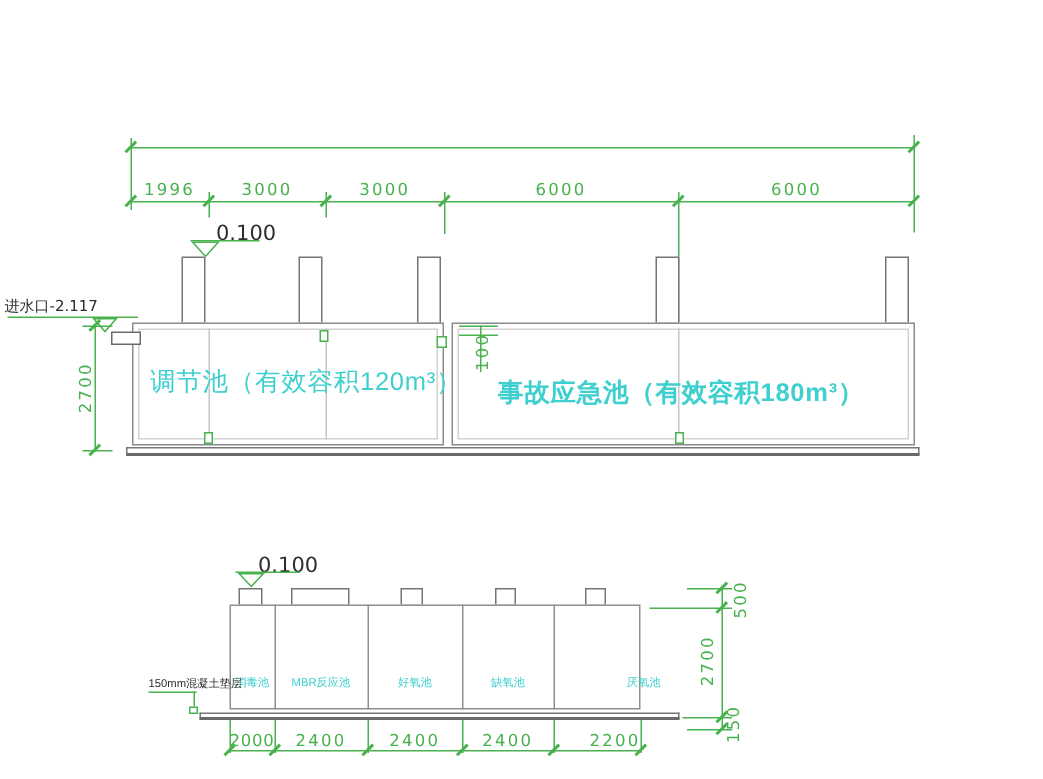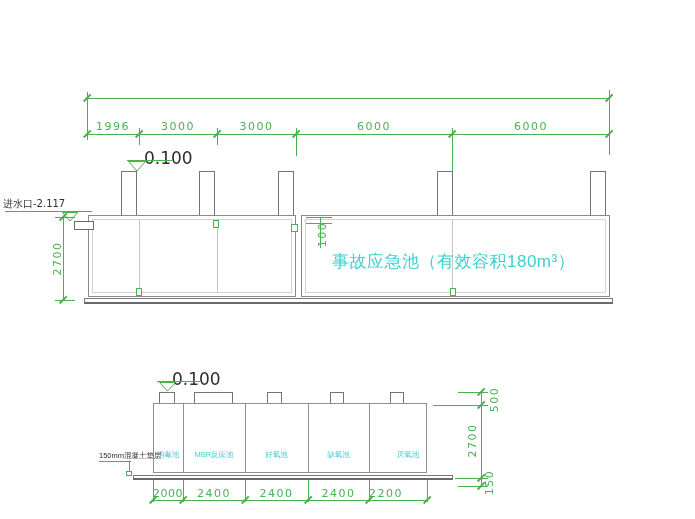--- a/index.html
+++ b/index.html
@@ -14,21 +14,21 @@
   
   .wall{position:absolute;border:1.4px solid #8a8a8a;background:#fff;box-sizing:border-box;}
   .post{position:absolute;border:1.4px solid #757575;background:#fff;box-sizing:border-box;}
   .divider{position:absolute;background:#c6c6c6;width:1px;}
   .divider2{position:absolute;background:#8f8f8f;width:1px;}
   .slab{position:absolute;background:#fff;border:1px solid #777;border-bottom:2.5px solid #6a6a6a;box-sizing:border-box;}
   .gsq{position:absolute;border:1px solid #49b14e;background:#fff;box-sizing:border-box;}
   
   .title{position:absolute;color:#111;font-weight:bold;font-size:22px;letter-spacing:1px;
          font-family:"Liberation Serif","DejaVu Serif",serif;white-space:nowrap;text-align:center;}
-  .dkt{position:absolute;color:#2e2e2e;font-size:17px;white-space:nowrap;
+  .dkt{position:absolute;color:#2e2e2e;font-size:14px;white-space:nowrap;
        font-family:"DejaVu Sans","Liberation Sans",sans-serif;}
   .cyan{position:absolute;color:#3fcfcf;font-size:17px;white-space:nowrap;letter-spacing:0.5px;
         font-family:"Liberation Sans",sans-serif;}
   .cyan-sm{position:absolute;color:#3fcfcf;font-size:7.5px;white-space:nowrap;text-align:center;
         font-family:"Liberation Sans",sans-serif;}
   .note-sm{position:absolute;color:#2e2e2e;font-size:7.5px;white-space:nowrap;
         font-family:"Liberation Sans",sans-serif;}
   svg{position:absolute;overflow:visible;}
 </style>
 </head>
@@ -99,21 +99,22 @@
   <div class="gl" style="left:55px;top:300px;width:20px;height:1px;"></div>
   <div class="tick" style="left:58px;top:216px;"></div>
   <div class="tick" style="left:58px;top:299px;"></div>
   <div class="gt rot" style="left:37px;top:252px;width:40px;">2700</div>
 
   <div class="gl" style="left:306px;top:217px;width:26px;height:1px;"></div>
   <div class="gl" style="left:306px;top:223px;width:26px;height:1px;"></div>
   <div class="gl" style="left:320px;top:217px;width:1px;height:31px;"></div>
   <div class="gt rot" style="left:308px;top:228px;width:28px;">100</div>
 
-  <div class="cyan" style="left:332px;top:250px;">事故应急池（有效容积180m³）</div>
+  <div class="cyan" style="left:100px;top:243px;">调节池（有效容积120m³）</div>
+  <div class="cyan" style="left:332px;top:250px;font-weight:bold;">事故应急池（有效容积180m³）</div>
 
   <div class="dkt" style="left:172px;top:369px;">0.100</div>
   <div class="gl" style="left:157px;top:381px;width:43px;height:1px;"></div>
   <svg width="17" height="10" style="left:159px;top:382px;">
     <path d="M0.5 0.5 L16.5 0.5 L8.5 9 Z" fill="none" stroke="#49b14e" stroke-width="1"></path>
   </svg>
 
   <div class="post" style="left:159px;top:392px;width:16px;height:12px;"></div>
   <div class="post" style="left:194px;top:392px;width:39px;height:12px;"></div>
   <div class="post" style="left:267px;top:392px;width:15px;height:12px;"></div>
@@ -123,21 +124,21 @@
   <div class="wall" style="left:153px;top:403px;width:274px;height:70px;border-color:#8f8f8f;"></div>
   <div class="divider2" style="left:183px;top:403px;height:70px;"></div>
   <div class="divider2" style="left:245px;top:403px;height:70px;"></div>
   <div class="divider2" style="left:308px;top:403px;height:70px;"></div>
   <div class="divider2" style="left:369px;top:403px;height:70px;"></div>
 
   <div class="cyan-sm" style="left:153px;top:450px;width:30px;">消毒池</div>
   <div class="cyan-sm" style="left:183px;top:450px;width:62px;">MBR反应池</div>
   <div class="cyan-sm" style="left:245px;top:450px;width:63px;">好氧池</div>
   <div class="cyan-sm" style="left:308px;top:450px;width:61px;">缺氧池</div>
-  <div class="cyan-sm" style="left:369px;top:450px;width:78px;font-family:Liberation Serif, serif;">厌氧池</div>
+  <div class="cyan-sm" style="left:390px;top:450px;width:78px;font-family:Liberation Serif, serif;">厌氧池</div>
 
   <div class="slab" style="left:133px;top:475px;width:320px;height:5px;"></div>
 
   <div class="note-sm" style="left:99px;top:451px;">150mm混凝土垫层</div>
   <div class="gl" style="left:99px;top:461px;width:32px;height:1px;"></div>
   <div class="gl" style="left:129px;top:461px;width:1px;height:13px;"></div>
   <div class="gsq" style="left:126px;top:471px;width:6px;height:5px;"></div>
 
   <div class="gl" style="left:153px;top:480px;width:1px;height:22px;"></div>
   <div class="gl" style="left:183px;top:480px;width:1px;height:22px;"></div>
@@ -149,21 +150,21 @@
   <div class="tick" style="left:148px;top:499px;"></div>
   <div class="tick" style="left:178px;top:499px;"></div>
   <div class="tick" style="left:240px;top:499px;"></div>
   <div class="tick" style="left:303px;top:499px;"></div>
   <div class="tick" style="left:364px;top:499px;"></div>
   <div class="tick" style="left:422px;top:499px;"></div>
   <div class="gt" style="left:153px;top:487px;width:30px;text-align:center;letter-spacing:0.5px;">2000</div>
   <div class="gt" style="left:183px;top:487px;width:62px;text-align:center;">2400</div>
   <div class="gt" style="left:245px;top:487px;width:63px;text-align:center;">2400</div>
   <div class="gt" style="left:308px;top:487px;width:61px;text-align:center;">2400</div>
-  <div class="gt" style="left:369px;top:487px;width:58px;text-align:left;">2200</div>
+  <div class="gt" style="left:369px;top:487px;width:58px;text-align:right;">2200</div>
 
   <div class="gl" style="left:458px;top:392px;width:30px;height:1px;"></div>
   <div class="gl" style="left:433px;top:405px;width:55px;height:1px;"></div>
   <div class="gl" style="left:455px;top:478px;width:33px;height:1px;"></div>
   <div class="gl" style="left:458px;top:486px;width:30px;height:1px;"></div>
   <div class="gl" style="left:481px;top:392px;width:1px;height:94px;"></div>
   <div class="tick" style="left:476px;top:391px;"></div>
   <div class="tick" style="left:476px;top:404px;"></div>
   <div class="tick" style="left:476px;top:477px;"></div>
   <div class="tick" style="left:476px;top:485px;"></div>

